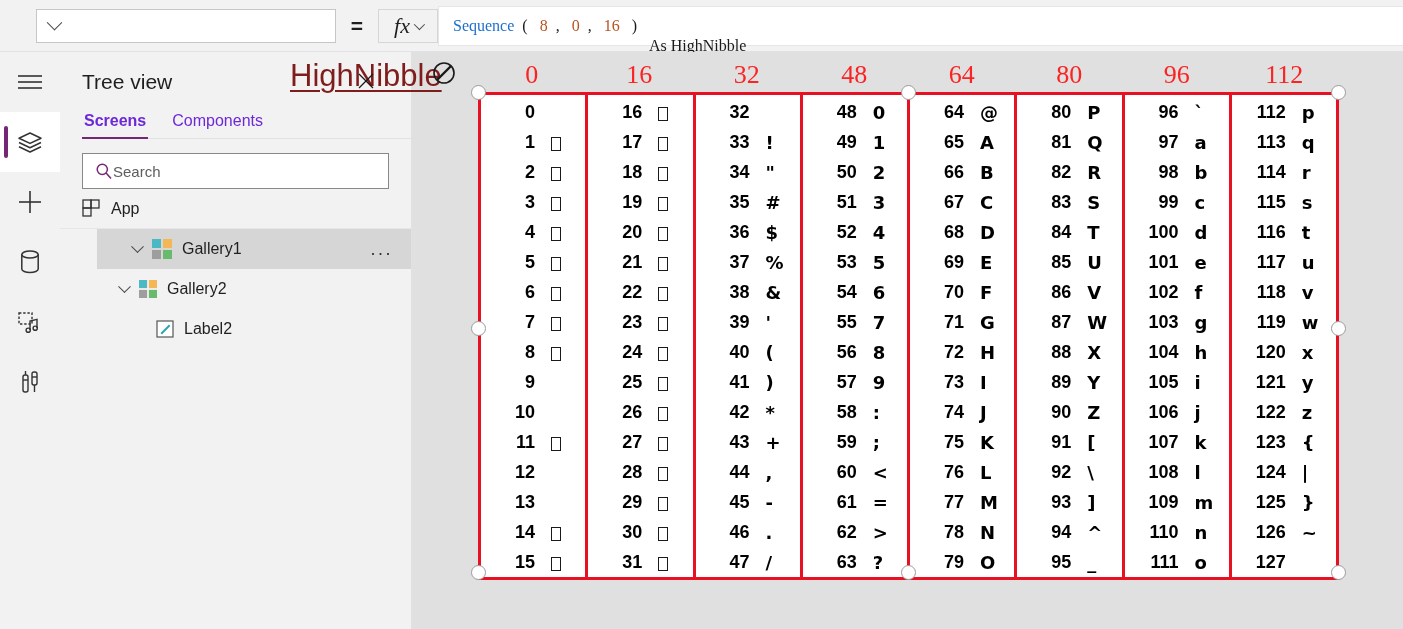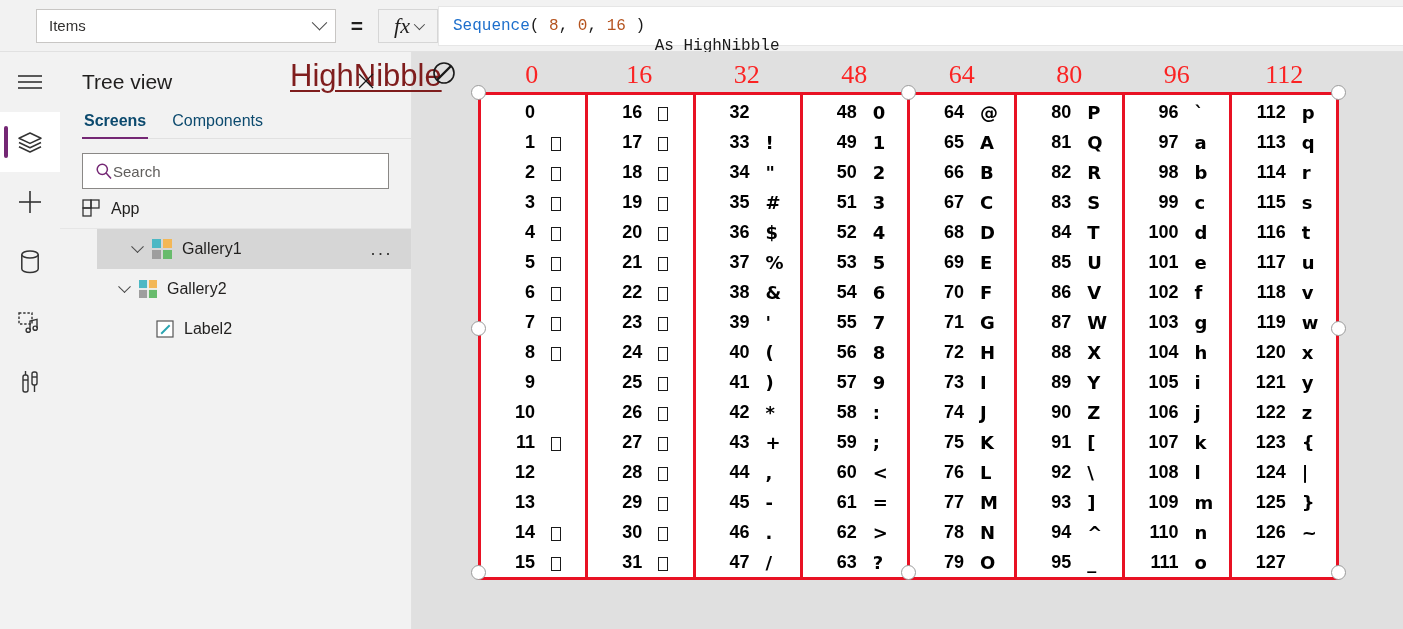--- a/index.html
+++ b/index.html
@@ -56,22 +56,22 @@
     border-right: 1.3px solid #4a4a4a;
     border-bottom: 1.3px solid #4a4a4a;
     transform: rotate(45deg) translateY(-2px);
   }
   #formula-input {
     flex: 1; height: 40px; margin-right: 0;
     background: #ffffff;
     border: 1px solid #e6e6e6; border-right: none;
     display: flex; align-items: center;
     padding-left: 14px;
-    font-family: Liberation Mono, monospace;
-    font-size: 16px; white-space: pre;
+    font-family: Liberation Serif, serif;
+    font-size: 16px; white-space: pre; gap: 8px;
   }
   .tok-fn  { color: #1d6fcc; }
   .tok-num { color: #b5531e; }
   .tok-pun { color: #1a1a1a; }
   .tok-kw  { color: #1a1a1a; margin-top: 40px; }
 
   
   #icon-rail {
     position: absolute; left: 0; top: 52px;
     width: 60px; height: 577px;
@@ -100,21 +100,21 @@
     font-size: 21px; color: #201f1e; font-weight: 400;
   }
   #tree-tabs {
     display: flex; gap: 22px;
     margin: 14px 0 0 22px;
     border-bottom: 1px solid #e1e1e1;
     padding-right: 22px;
   }
   .tree-tab {
     padding: 4px 2px 8px 2px;
-    font-size: 16px; color: #0c4a6e;
+    font-size: 16px; color: #6d28d9;
     position: relative;
   }
   .tree-tab.active { font-weight: 700; }
   .tree-tab.active::after {
     content:""; position:absolute; left:0; right:0; bottom:-1px;
     height: 2.5px; background: #742774;
   }
   #search-box {
     margin: 14px 22px 0 22px;
     height: 36px;
@@ -233,21 +233,20 @@
     position: absolute; left: 20px; top: 9px;
     width: 24px; height: 24px; pointer-events: none;
   }
 </style>
 </head>
 <body>
 
 <div id="formula-bar">
 
   <div id="property-select">
-    <span class="label">Items</span>
     <span class="chev"></span>
   </div>
 
   <div id="equals-sign">=</div>
 
   <div id="fx-button">
     <span class="fx">fx</span>
     <span class="chev-sm"></span>
   </div>
 

